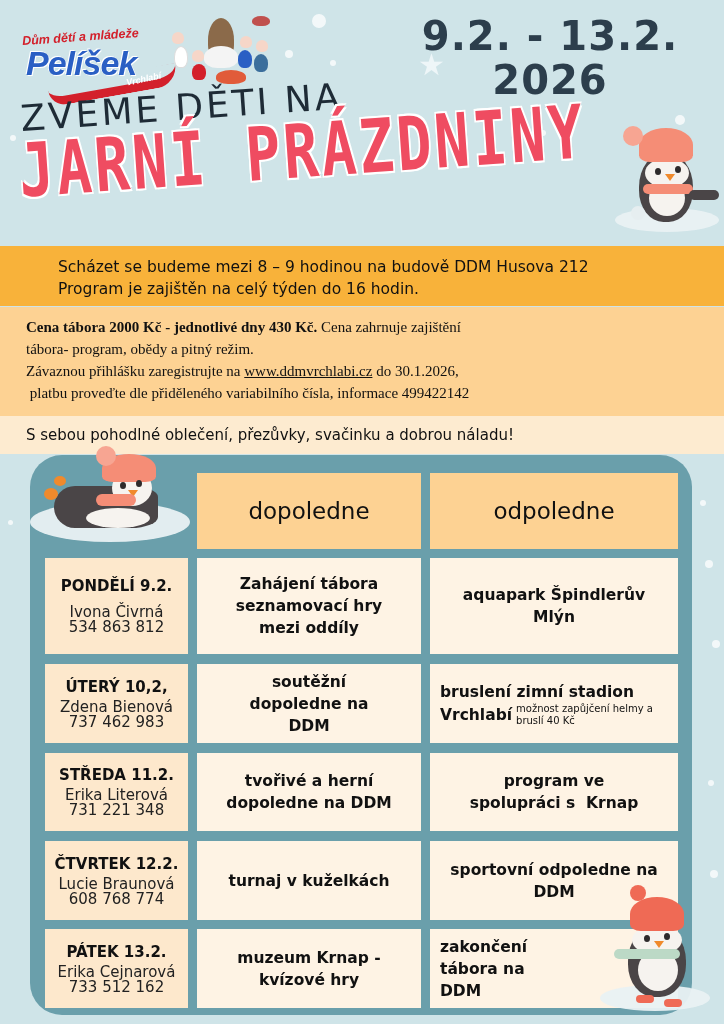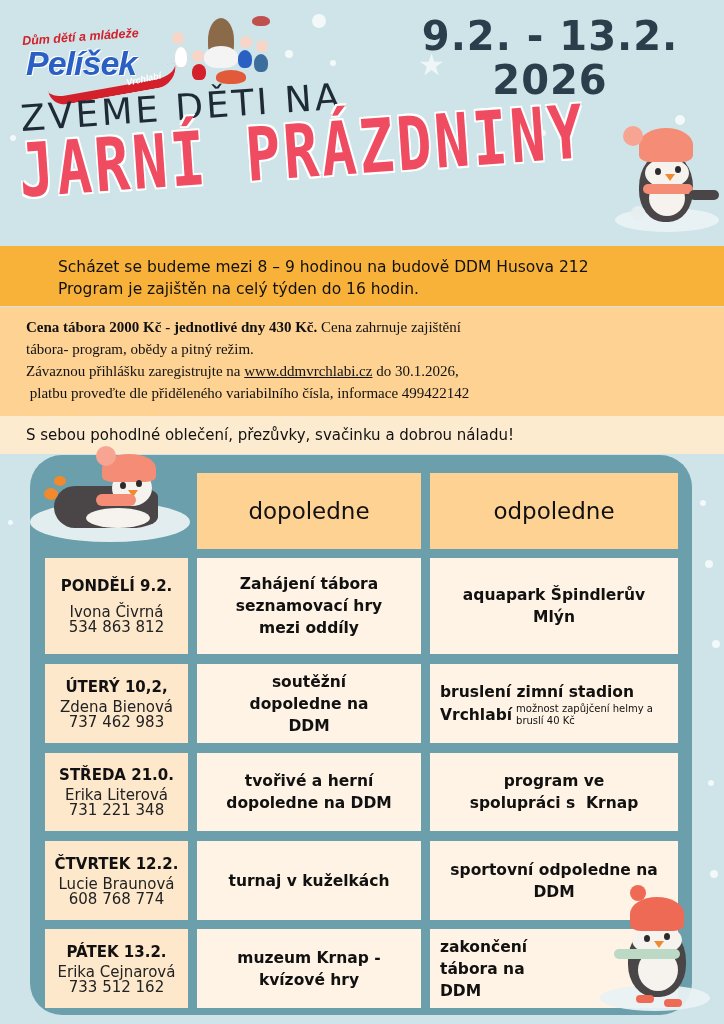--- a/index.html
+++ b/index.html
@@ -162,21 +162,21 @@
     </div>
   <div class="cell act act-left" style="left:400px;top:209px;width:248px;height:79px;">
     <div>bruslení zimní stadion</div>
     <div class="inline-row">
       <span>Vrchlabí</span>
       <span class="note" style="width:140px;">možnost zapůjčení helmy a bruslí 40 Kč</span>
     </div>
   </div>
 
   <div class="cell day" style="left:15px;top:298px;width:143px;height:78px;">
-    <div class="day-name">STŘEDA 21.0.</div>
+    <div class="day-name">STŘEDA 11.2.</div>
     <div class="day-person">Erika Literová</div>
     <div class="day-person">731 221 348</div>
   </div>
   <div class="cell act" style="left:167px;top:298px;width:224px;height:78px;padding:0 24px;">
       <span>tvořivé a herní dopoledne na DDM</span>
     </div>
   <div class="cell act" style="left:400px;top:298px;width:248px;height:78px;padding:0 30px;white-space:pre-wrap;"><span>program ve spolupráci s  Krnap</span></div>
 
   <div class="cell day" style="left:15px;top:386px;width:143px;height:79px;">
     <div class="day-name">ČTVRTEK 12.2.</div>

